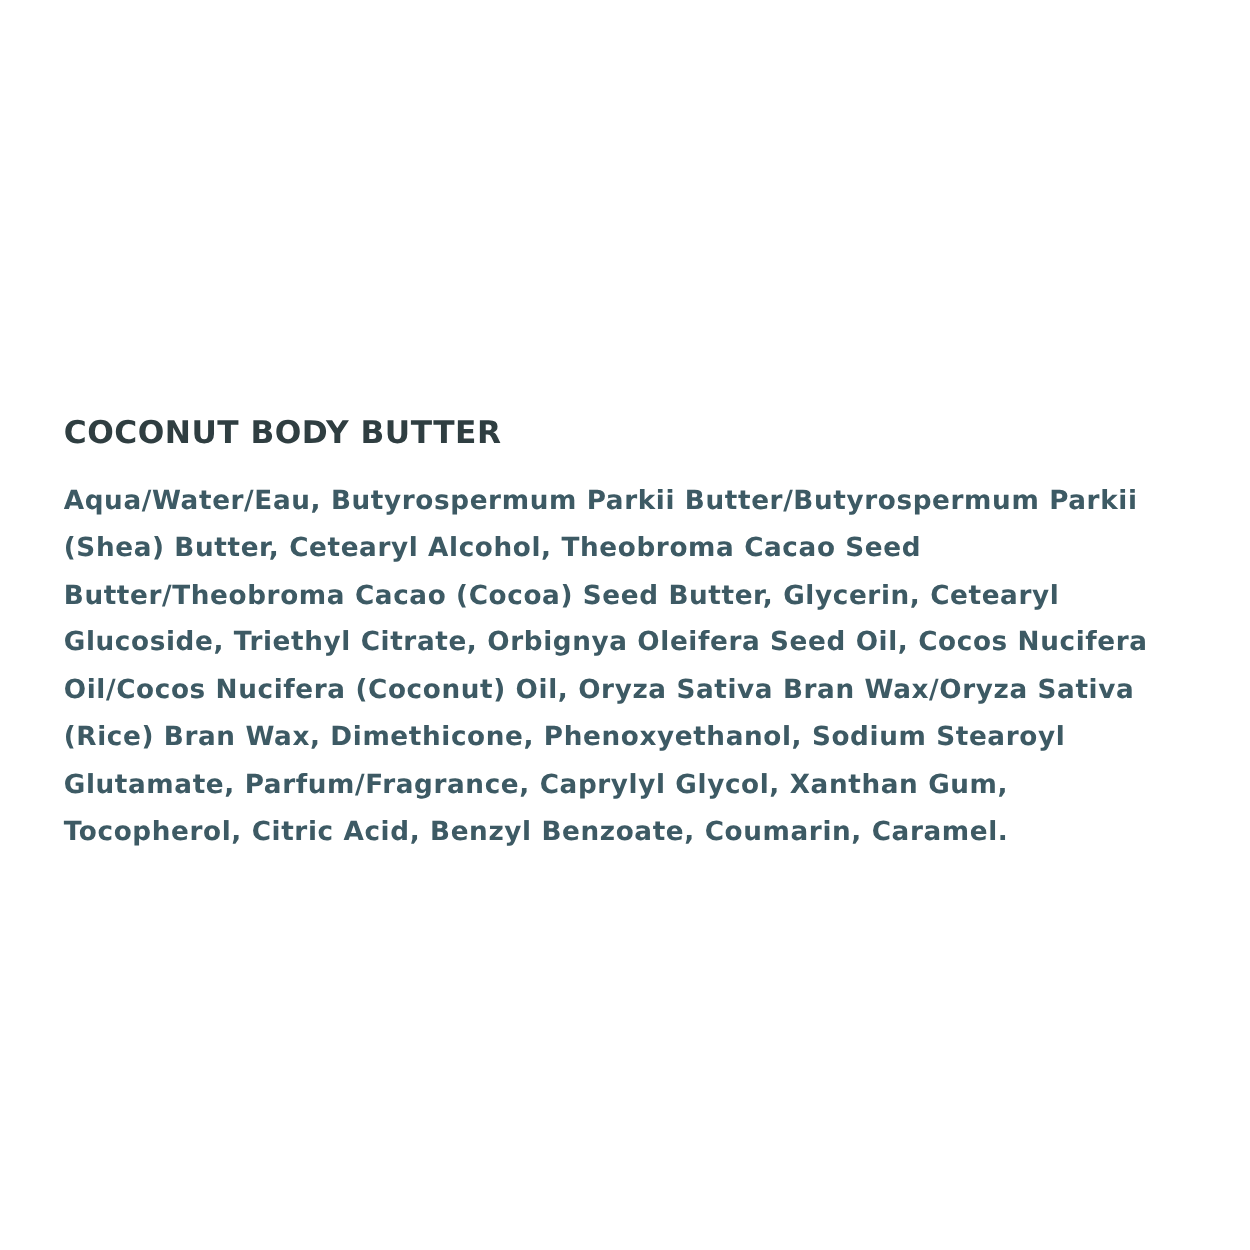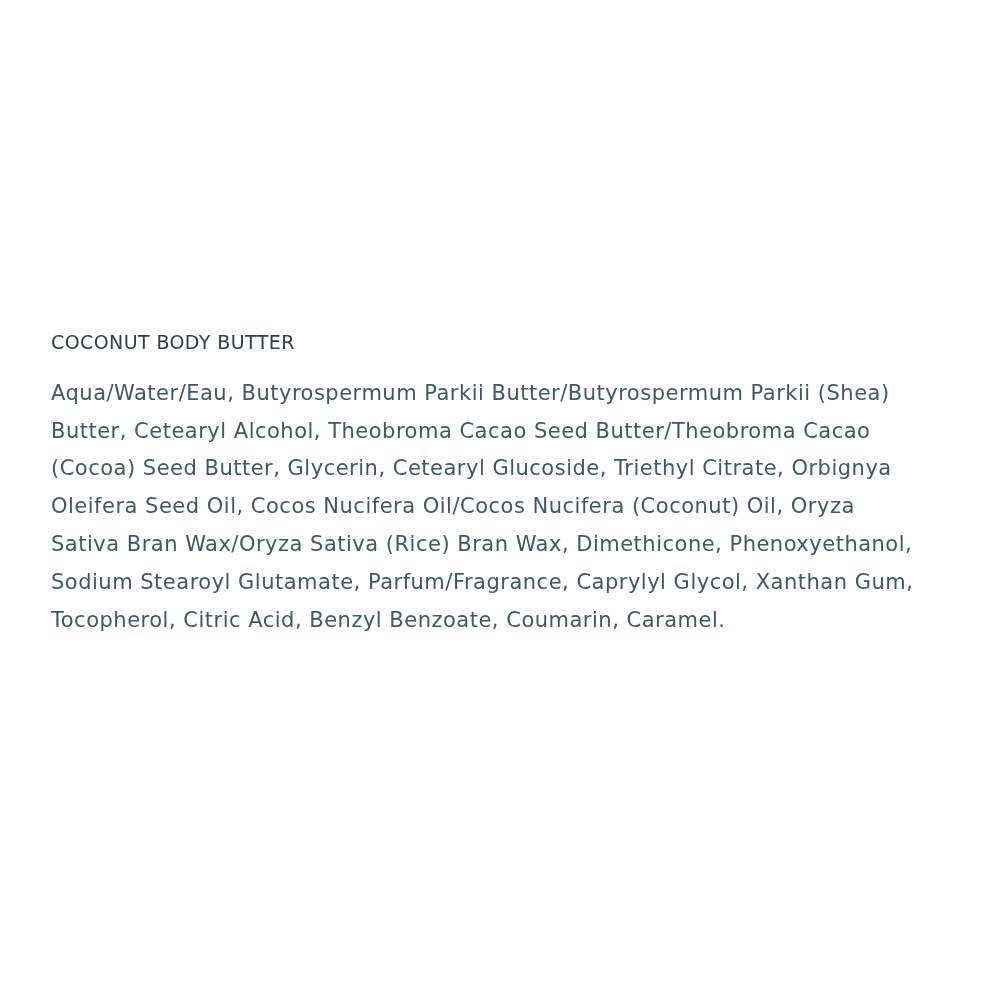--- a/index.html
+++ b/index.html
@@ -19,30 +19,30 @@
     overflow: hidden;
   }
   .ingredients-section {
     position: absolute;
     left: 51px;
     top: 331px;
     width: 872px;
   }
   .ingredients-heading {
     margin: 0 0 21px 0;
-    font-size: 19px;
-    font-weight: 400;
+    font-size: 25px;
+    font-weight: 700;
     letter-spacing: 0.4px;
     color: #2f3e41;
     line-height: 1.2;
   }
   .ingredients-text {
     margin: 0;
     font-size: 21px;
-    font-weight: 400;
+    font-weight: 700;
     letter-spacing: 0.5px;
     color: #3d5a64;
     line-height: 37.8px;
   }
 </style>
 </head>
 <body>
 
 <div class="page">
   <section class="ingredients-section">

